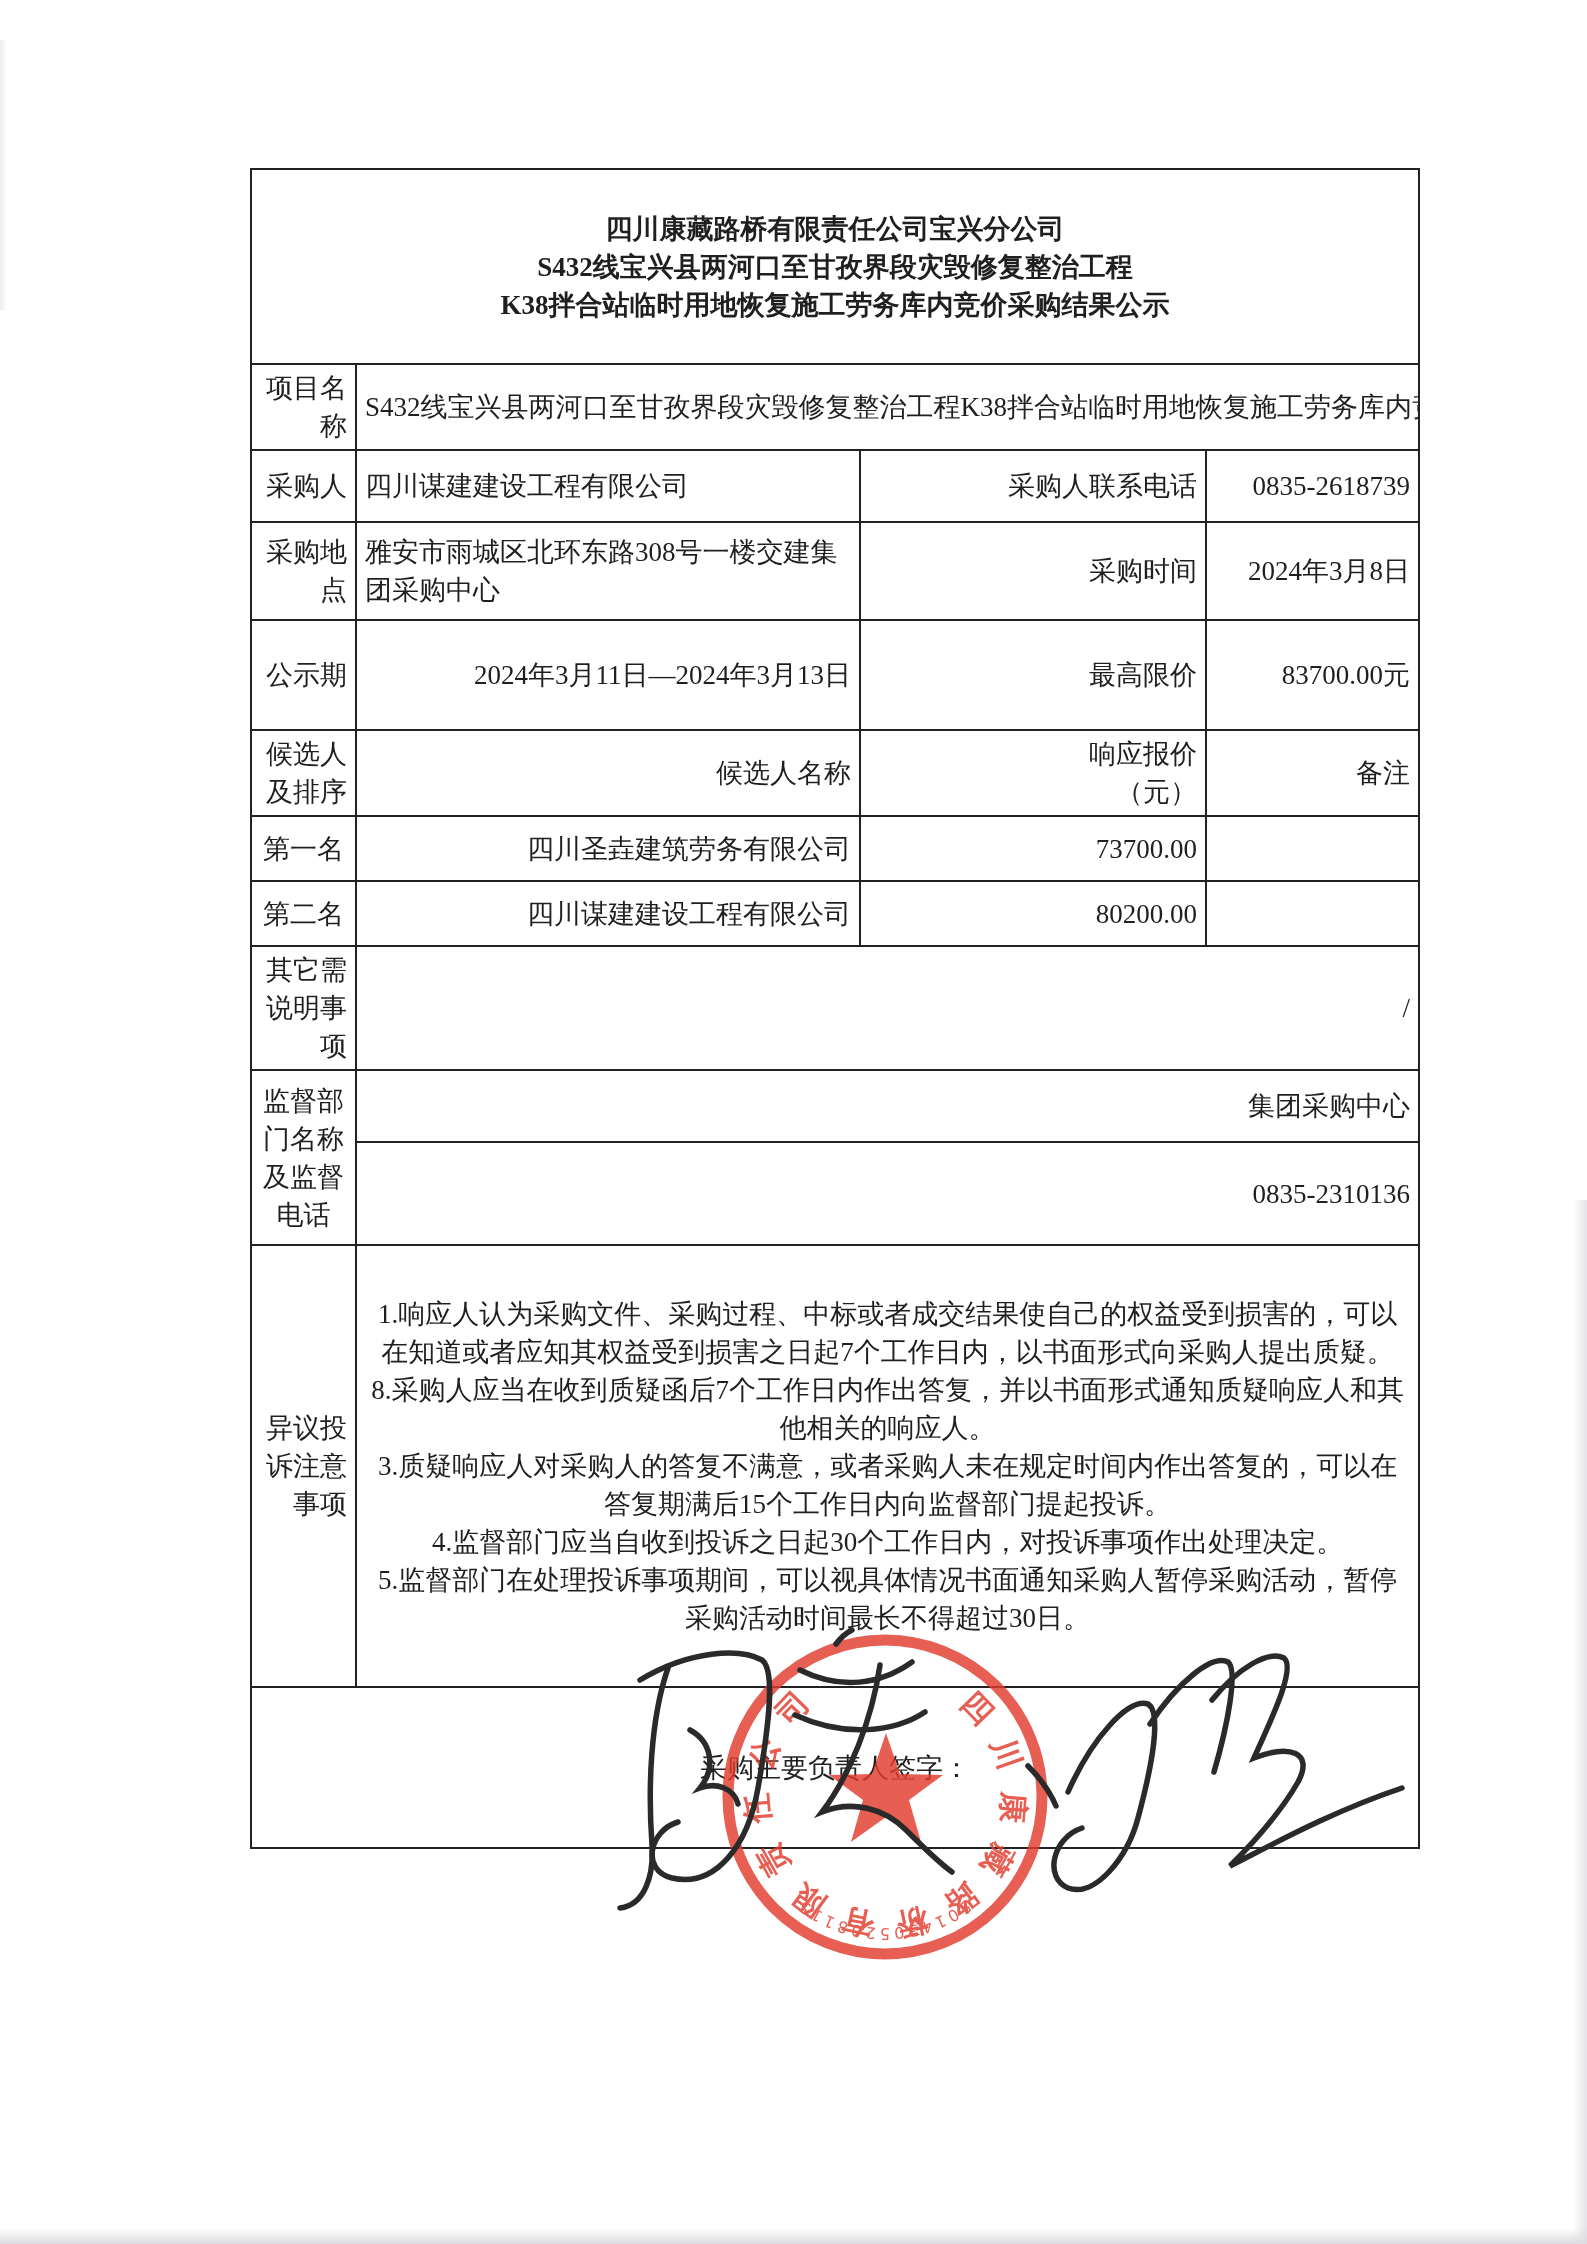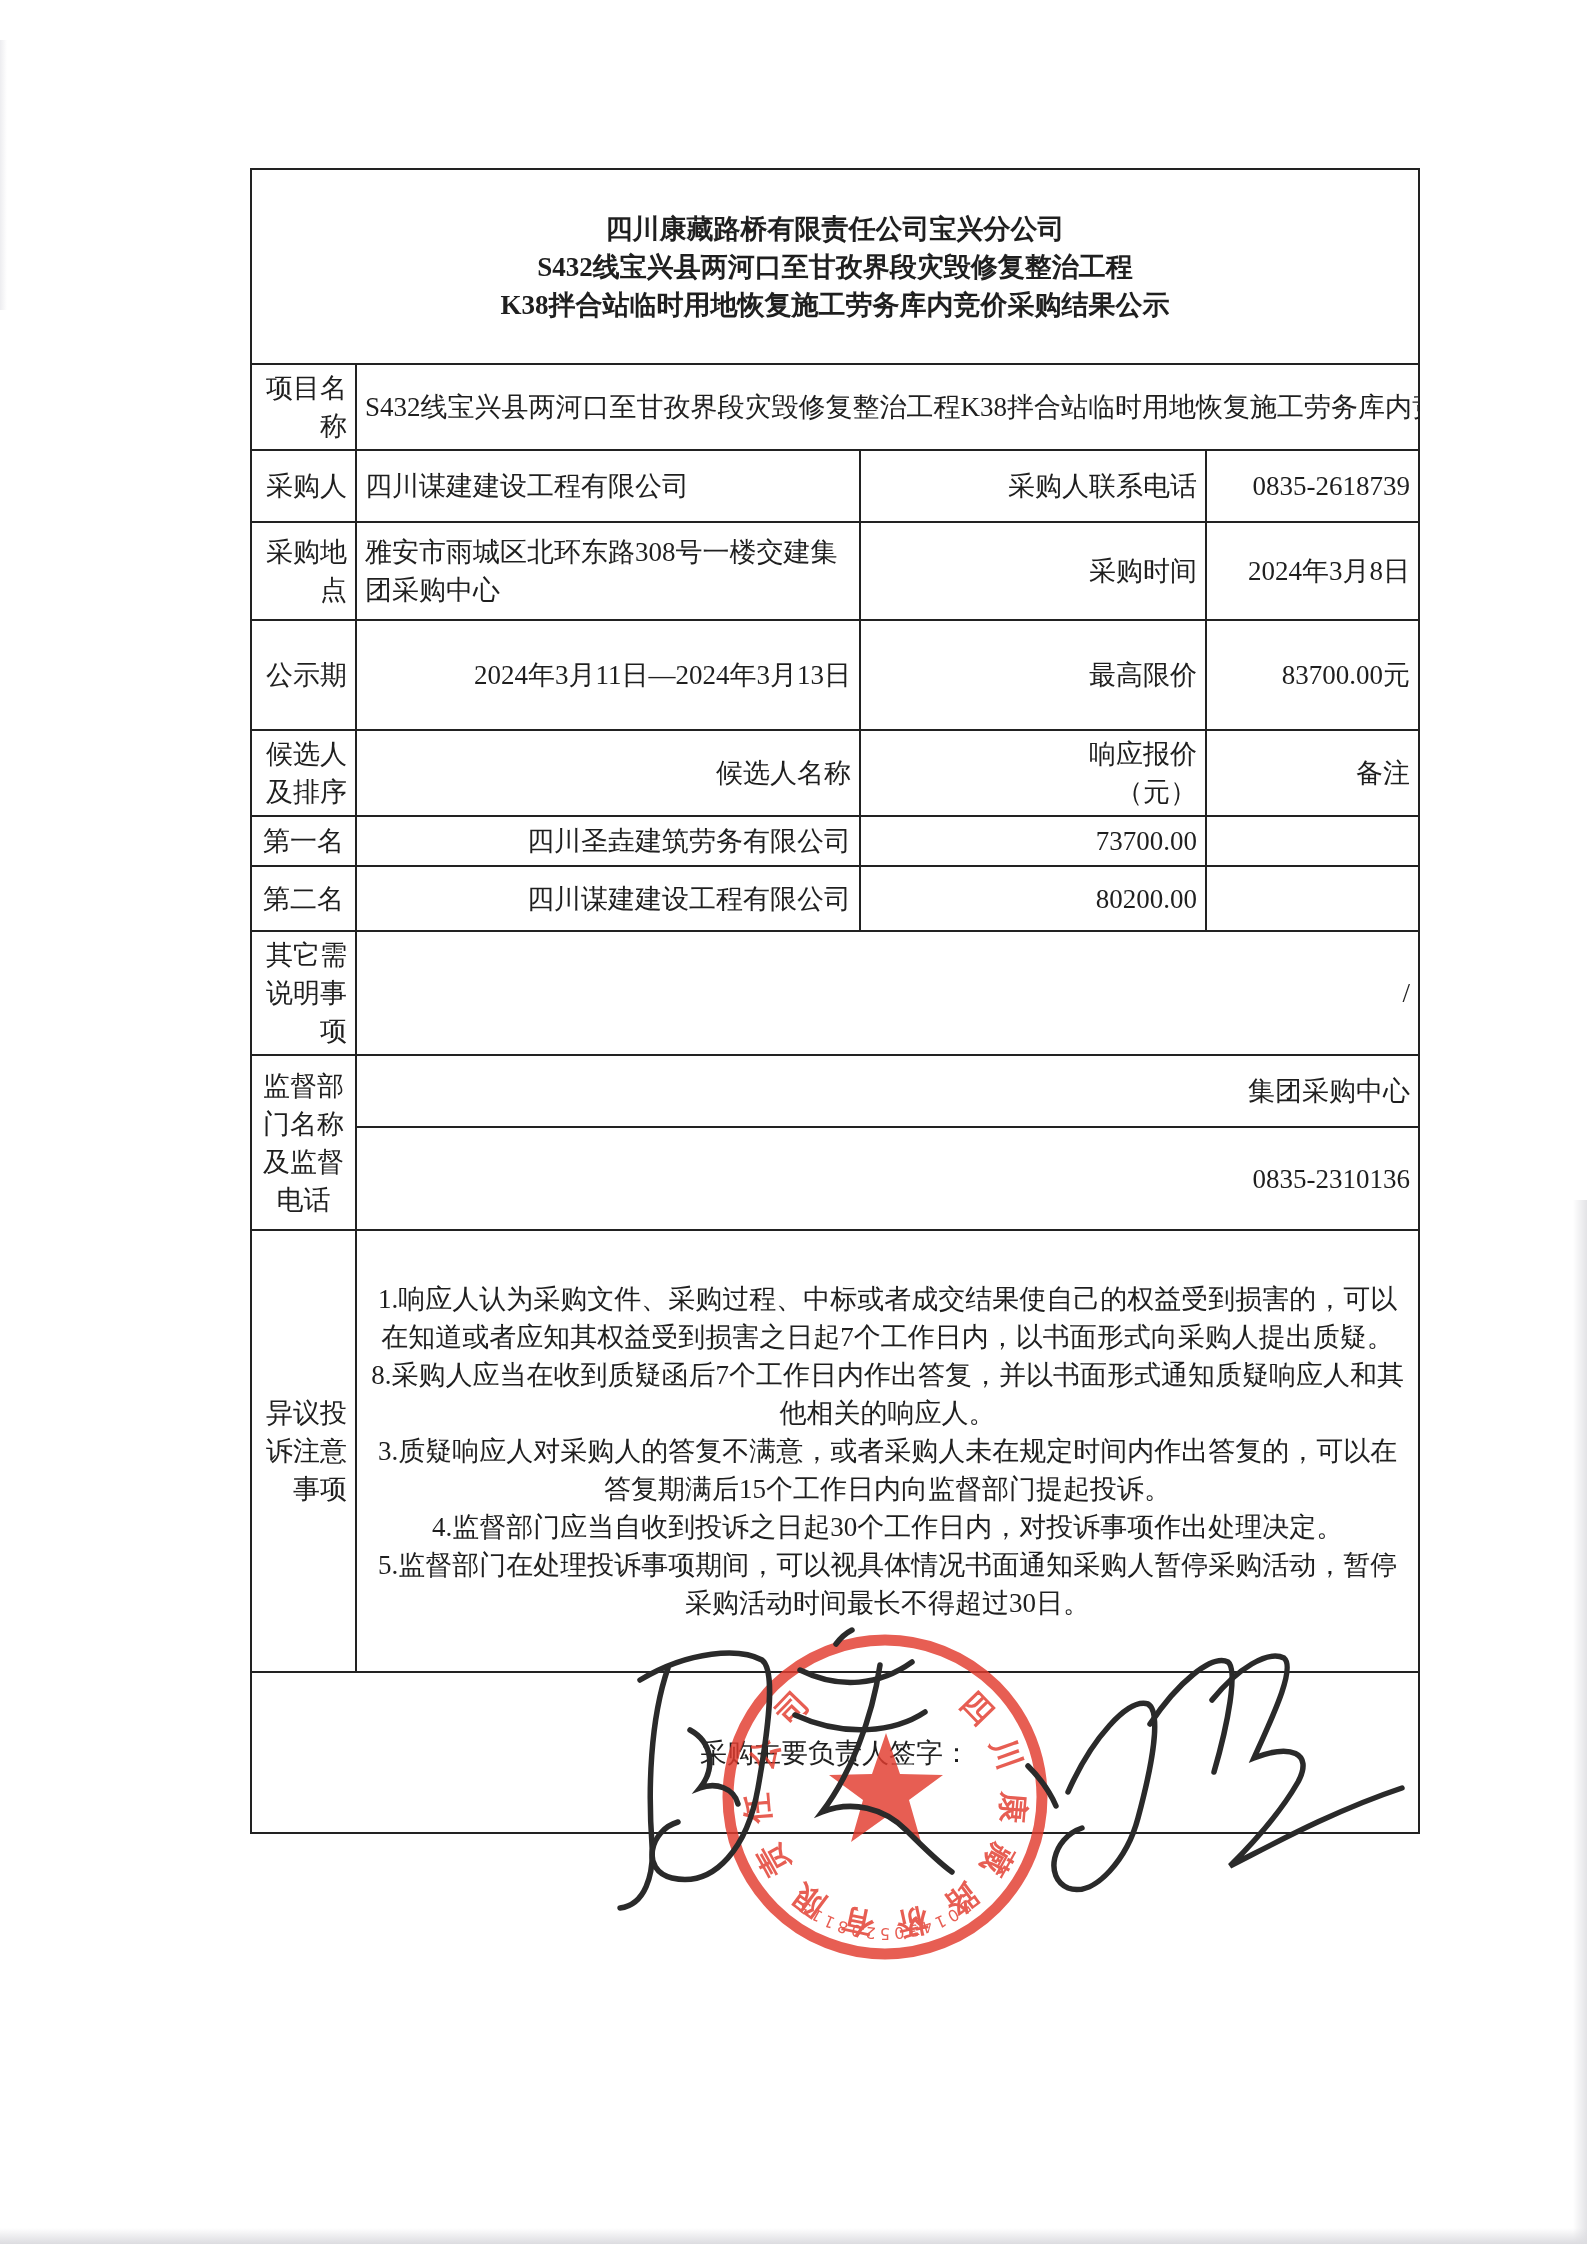--- a/index.html
+++ b/index.html
@@ -118,21 +118,21 @@
     <tr style="height:83px">
       <td class="label">候选人及排序</td>
       <td class="val-center">候选人名称</td>
       <td class="val-center">
         <div>响应报价</div>
         <div>（元）</div>
       </td>
       <td class="val-center">备注</td>
     </tr>
 
-    <tr style="height:50px">
+    <tr style="height:65px">
       <td class="label-c">第一名</td>
       <td class="val-center">四川圣垚建筑劳务有限公司</td>
       <td class="val-center">73700.00</td>
       <td class="val-center"></td>
     </tr>
 
     <tr style="height:65px">
       <td class="label-c">第二名</td>
       <td class="val-center">四川谋建建设工程有限公司</td>
       <td class="val-center">80200.00</td>

